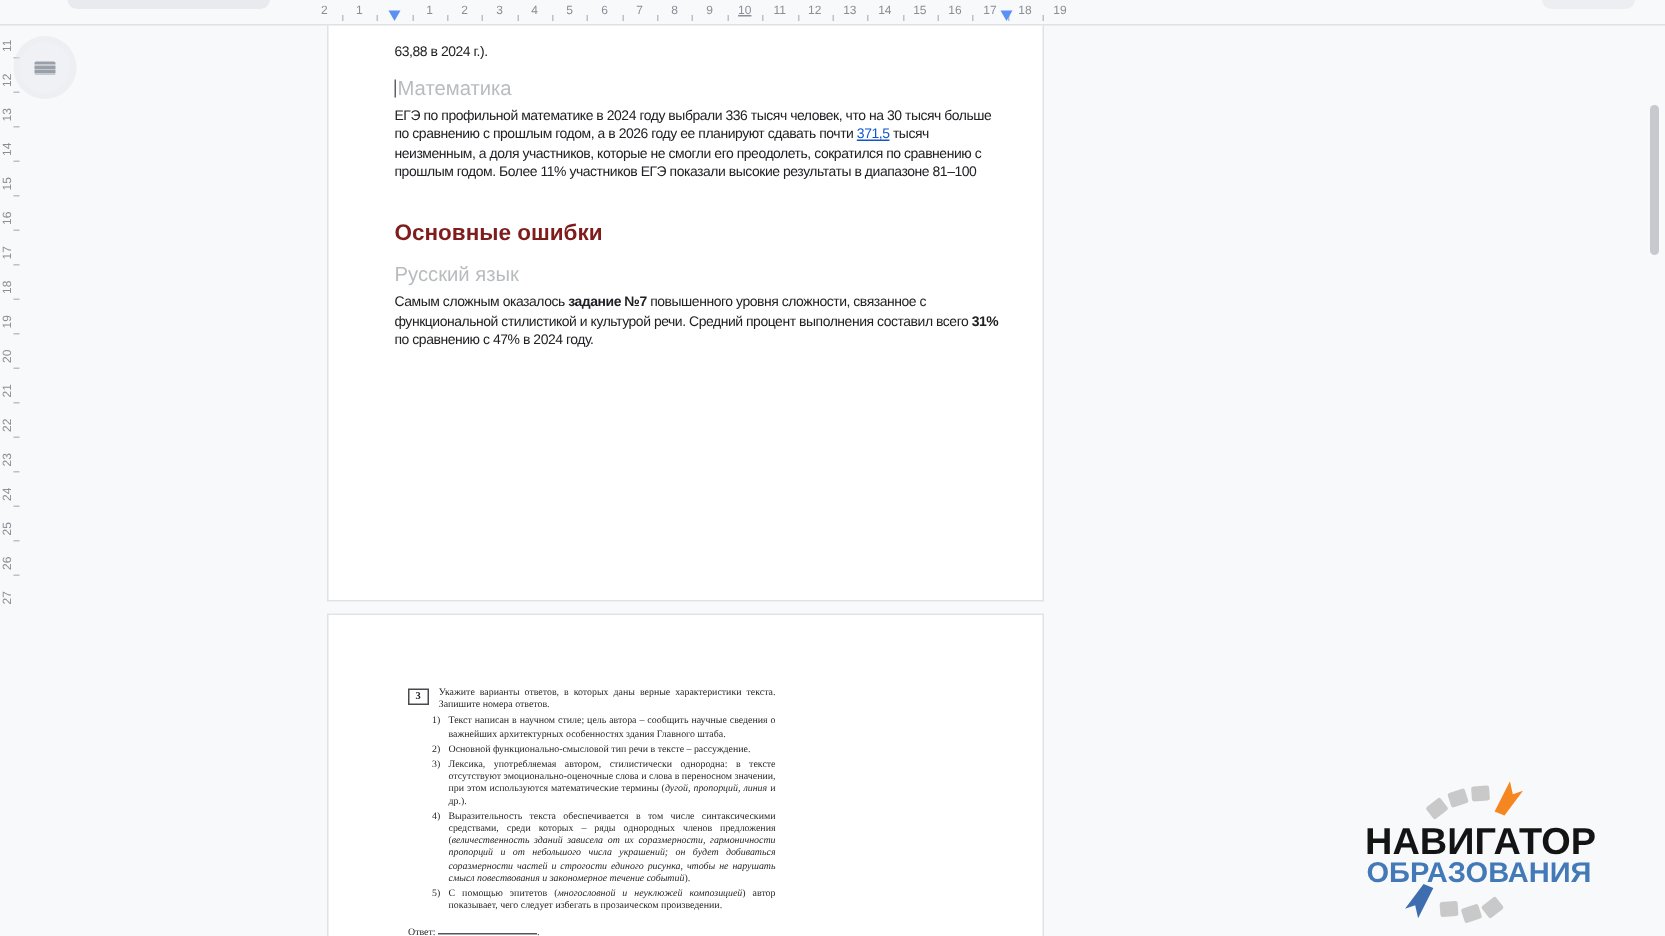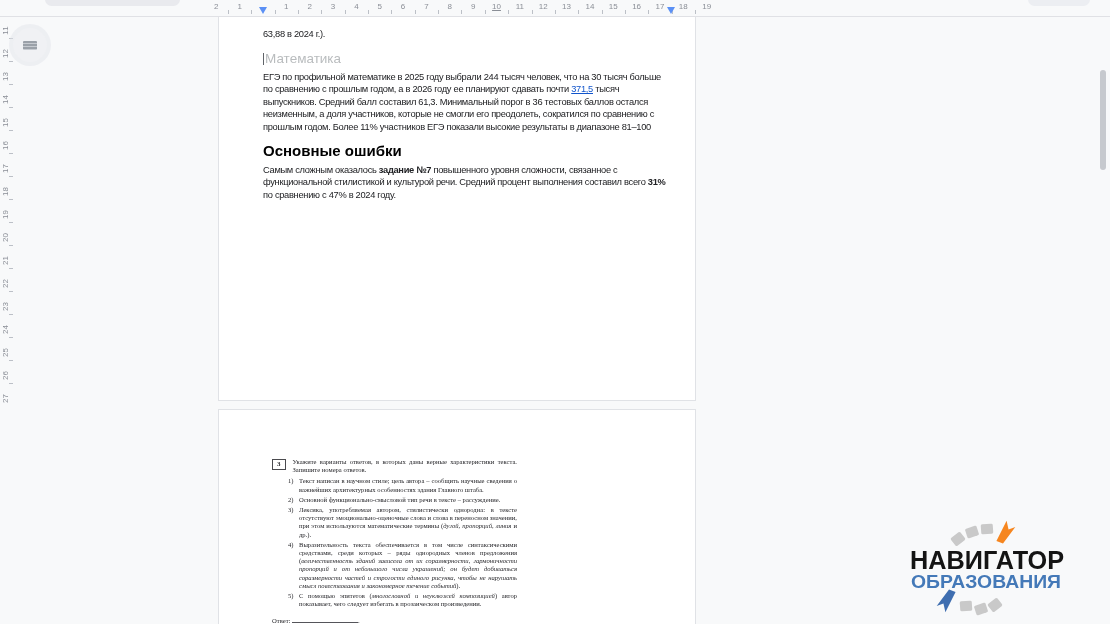--- a/index.html
+++ b/index.html
@@ -27,21 +27,21 @@
   .page{position:absolute;left:218px;width:478px;background:#fff;border:1px solid #e0e2e6;box-sizing:border-box;}
   .page1{top:17px;height:384px;border-top:none;}
   .page2{top:409px;height:260px;}
   
   .doc-body{padding:9px 42px 0 44px;color:#202124;}
   .doc-line{font-size:9.3px;letter-spacing:-0.3px;line-height:12.6px;white-space:nowrap;}
   .frag{margin-top:2px;}
   .gray-h{font-size:13.5px;color:#b9bcbe;margin-top:10px;line-height:16px;white-space:nowrap;}
   .caret{display:inline-block;width:1px;height:12px;background:#5f6368;margin-right:1px;vertical-align:-2px;}
   .para{margin-top:4px;}
-  .h2{font-size:15px;font-weight:700;color:#000000;margin-top:8px;line-height:18px;}
+  .h2{font-size:15px;font-weight:700;color:#7f1d1d;margin-top:26px;line-height:18px;}
   .doc-line a, .doc-link{color:#1155cc;text-decoration:underline;cursor:pointer;}
   .b{font-weight:700;}
   
   .exam{position:absolute;left:53px;top:48px;width:245px;font-family:"Liberation Serif",serif;
     font-size:6.6px;line-height:8.2px;color:#26262a;text-align:justify;}
   .exam-head{display:flex;gap:7px;}
   .qnum{flex:0 0 auto;border:1px solid #4a4a4e;font-weight:700;font-size:7px;line-height:9px;height:9px;
     padding:0 4px;margin-top:1px;text-align:center;}
   .exam-items{margin-top:3px;padding-left:16px;}
   .exam-item{display:flex;margin-bottom:2px;}
@@ -147,29 +147,29 @@
 
 <div class="scroll-thumb"></div>
 
 <div class="page page1">
   <div class="doc-body">
     <div class="doc-line frag">63,88 в 2024 г.).</div>
 
     <div class="gray-h"><span class="caret"></span><span>Математика</span></div>
 
     <div class="para">
-      <div class="doc-line"><span>ЕГЭ по профильной математике в 2025 году выбрали 244 тысяч человек, что на 30 тысяч больше</span></div>
+      <div class="doc-line"><span>ЕГЭ по профильной математике в 2024 году выбрали 336 тысяч человек, что на 30 тысяч больше</span></div>
       <div class="doc-line"><span>по сравнению с прошлым годом, а в 2026 году ее планируют сдавать почти </span><span class="doc-link">371,5</span><span> тысяч</span></div>
-      <div class="doc-line"><span>выпускников. Средний балл составил 61,3. Минимальный порог в 36 тестовых баллов остался</span></div>
       <div class="doc-line"><span>неизменным, а доля участников, которые не смогли его преодолеть, сократился по сравнению с</span></div>
       <div class="doc-line"><span>прошлым годом. Более 11% участников ЕГЭ показали высокие результаты в диапазоне 81–100</span></div>
     </div>
 
     <div class="h2">Основные ошибки</div>
 
+    <div class="gray-h">Русский язык</div>
 
     <div class="para">
       <div class="doc-line"><span>Самым сложным оказалось </span><span class="b">задание №7</span><span> повышенного уровня сложности, связанное с</span></div>
       <div class="doc-line"><span>функциональной стилистикой и культурой речи. Средний процент выполнения составил всего </span><span class="b">31%</span></div>
       <div class="doc-line"><span>по сравнению с 47% в 2024 году.</span></div>
     </div>
   </div>
 </div>
 
 <div class="page page2">

